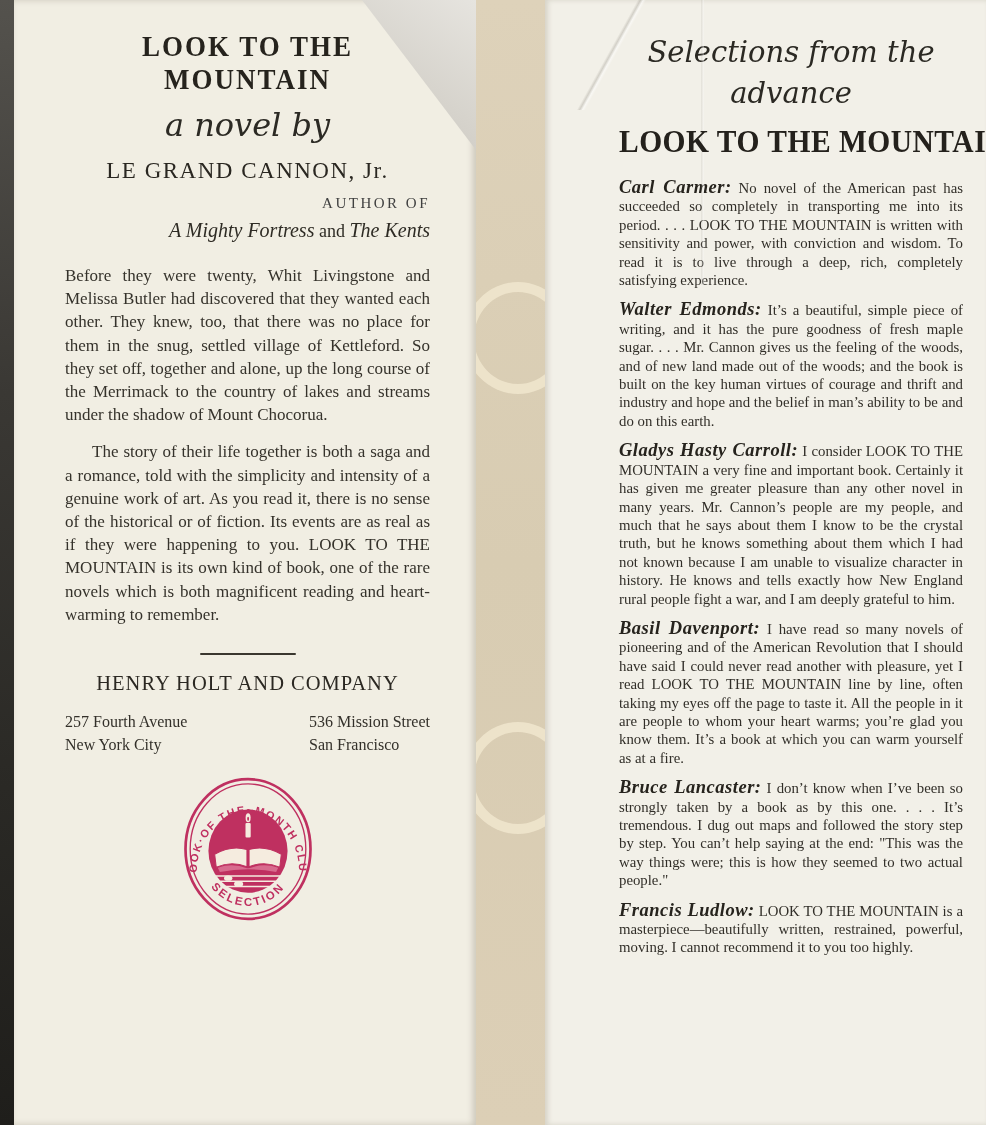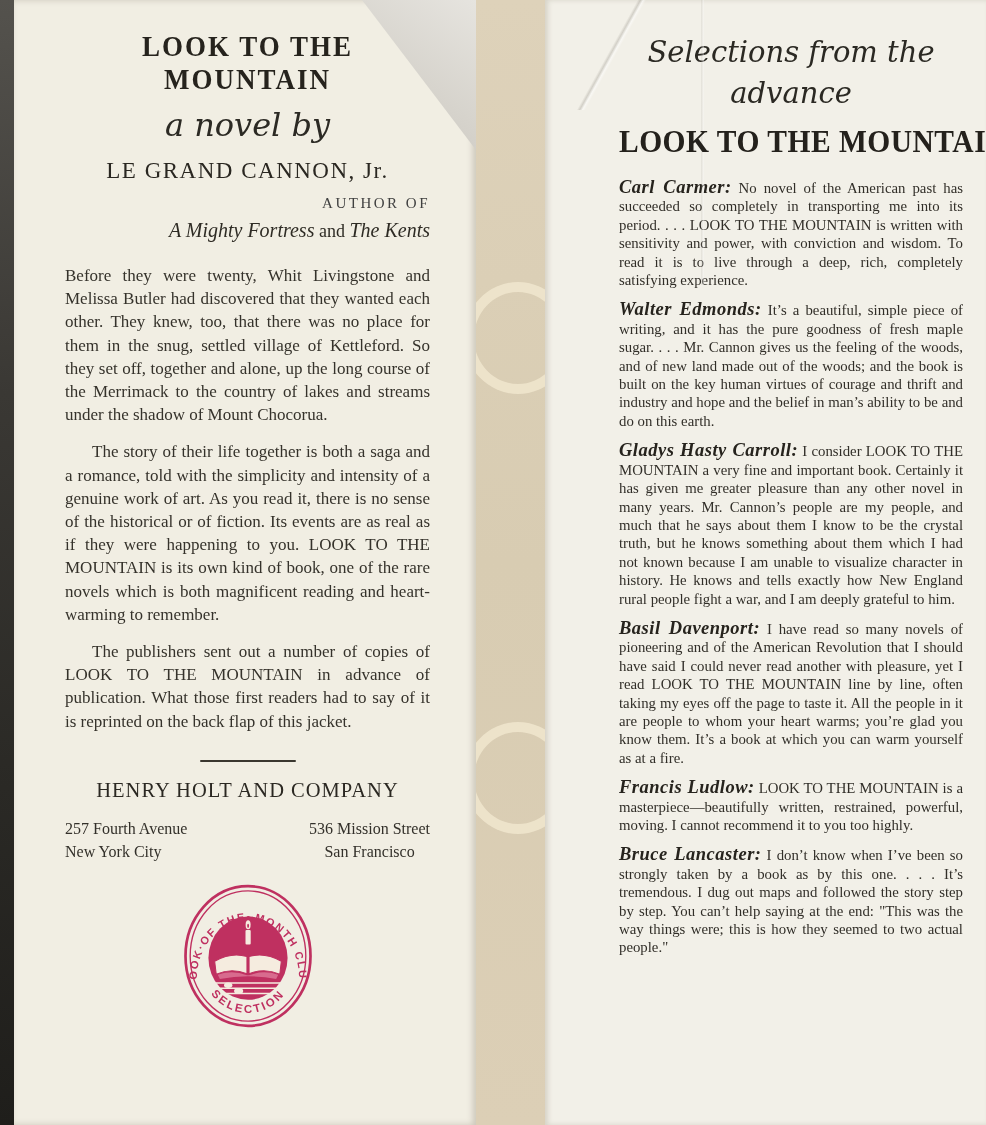--- a/index.html
+++ b/index.html
@@ -64,21 +64,21 @@
   .flap-para.first{margin-top:22px;}
   .flap-para.indent{text-indent:27px;}
   .pub-rule{width:96px;height:2px;background:#3a372f;margin:27px auto 0;border-radius:2px;}
   .publisher{
     font-size:20.5px;letter-spacing:1px;text-align:center;margin-top:17px;color:#2b2822;
   }
   .addresses{
     display:flex;justify-content:space-between;margin-top:15px;
     font-size:16px;line-height:23px;color:#33302a;font-family:Liberation Serif, serif;
   }
-  .addr-right{text-align:center;}
+  .addr-right{text-align:left;}
   .seal-wrap{margin-top:18px;text-align:center;}
 
   
   .flap-right{
     position:absolute;left:545px;top:0;width:441px;height:1125px;
     background:#f2f0e8;color:#2e2b26;
     box-shadow:inset 3px 0 5px rgba(120,108,85,0.22);
   }
   .crease-diag{
     position:absolute;left:0;top:0;width:130px;height:110px;
@@ -123,21 +123,20 @@
   <div class="fold-corner"></div>
   <div class="lcol">
     <div class="book-title">LOOK TO THE MOUNTAIN</div>
     <div class="script-byline">a novel by</div>
     <div class="author-name">LE GRAND CANNON, Jr.</div>
     <div class="author-of">AUTHOR OF</div>
     <div class="prev-works"><span>A Mighty Fortress</span><span class="conj"> and </span><span>The Kents</span></div>
 
     <p class="flap-para first">Before they were twenty, Whit Livingstone and Melissa Butler had discovered that they wanted each other. They knew, too, that there was no place for them in the snug, settled village of Kettleford. So they set off, together and alone, up the long course of the Merrimack to the country of lakes and streams under the shadow of Mount Chocorua.</p>
     <p class="flap-para indent">The story of their life together is both a saga and a romance, told with the simplicity and intensity of a genuine work of art. As you read it, there is no sense of the historical or of fiction. Its events are as real as if they were happening to you. LOOK TO THE MOUNTAIN is its own kind of book, one of the rare novels which is both magnificent reading and heart-warming to remember.</p>
-    <p class="flap-para indent">The publishers sent out a number of copies of LOOK TO THE MOUNTAIN in advance of publication. What those first readers had to say of it is reprinted on the back flap of this jacket.</p>
 
     <div class="pub-rule"></div>
     <div class="publisher">HENRY HOLT AND COMPANY</div>
 
     <div class="addresses">
       <div class="addr-left">
         <div>257 Fourth Avenue</div>
         <div>New York City</div>
       </div>
       <div class="addr-right">
@@ -199,17 +198,17 @@
     <div class="script-header">
       <div>Selections from the advance</div>
     </div>
     <div class="right-title">LOOK TO THE MOUNTAIN</div>
 
     <div class="reviews">
       <p class="review"><span class="review-name">Carl Carmer:</span> <span>No novel of the American past has succeeded so completely in transporting me into its period. . . . LOOK TO THE MOUNTAIN is written with sensitivity and power, with conviction and wisdom. To read it is to live through a deep, rich, completely satisfying experience.</span></p>
       <p class="review"><span class="review-name">Walter Edmonds:</span> <span>It’s a beautiful, simple piece of writing, and it has the pure goodness of fresh maple sugar. . . . Mr. Cannon gives us the feeling of the woods, and of new land made out of the woods; and the book is built on the key human virtues of courage and thrift and industry and hope and the belief in man’s ability to be and do on this earth.</span></p>
       <p class="review"><span class="review-name">Gladys Hasty Carroll:</span> <span>I consider LOOK TO THE MOUNTAIN a very fine and important book. Certainly it has given me greater pleasure than any other novel in many years. Mr. Cannon’s people are my people, and much that he says about them I know to be the crystal truth, but he knows something about them which I had not known because I am unable to visualize character in history. He knows and tells exactly how New England rural people fight a war, and I am deeply grateful to him.</span></p>
       <p class="review"><span class="review-name">Basil Davenport:</span> <span>I have read so many novels of pioneering and of the American Revolution that I should have said I could never read another with pleasure, yet I read LOOK TO THE MOUNTAIN line by line, often taking my eyes off the page to taste it. All the people in it are people to whom your heart warms; you’re glad you know them. It’s a book at which you can warm yourself as at a fire.</span></p>
+      <p class="review"><span class="review-name">Bruce Lancaster:</span> <span>I don’t know when I’ve been so strongly taken by a book as by this one. . . . It’s tremendous. I dug out maps and followed the story step by step. You can’t help saying at the end: "This was the way things were; this is how they seemed to two actual people."</span></p>
       <p class="review"><span class="review-name">Francis Ludlow:</span> <span>LOOK TO THE MOUNTAIN is a masterpiece—beautifully written, restrained, powerful, moving. I cannot recommend it to you too highly.</span></p>
-      <p class="review"><span class="review-name">Bruce Lancaster:</span> <span>I don’t know when I’ve been so strongly taken by a book as by this one. . . . It’s tremendous. I dug out maps and followed the story step by step. You can’t help saying at the end: "This was the way things were; this is how they seemed to two actual people."</span></p>
     </div>
   </div>
 </div>
 
 </body></html>

